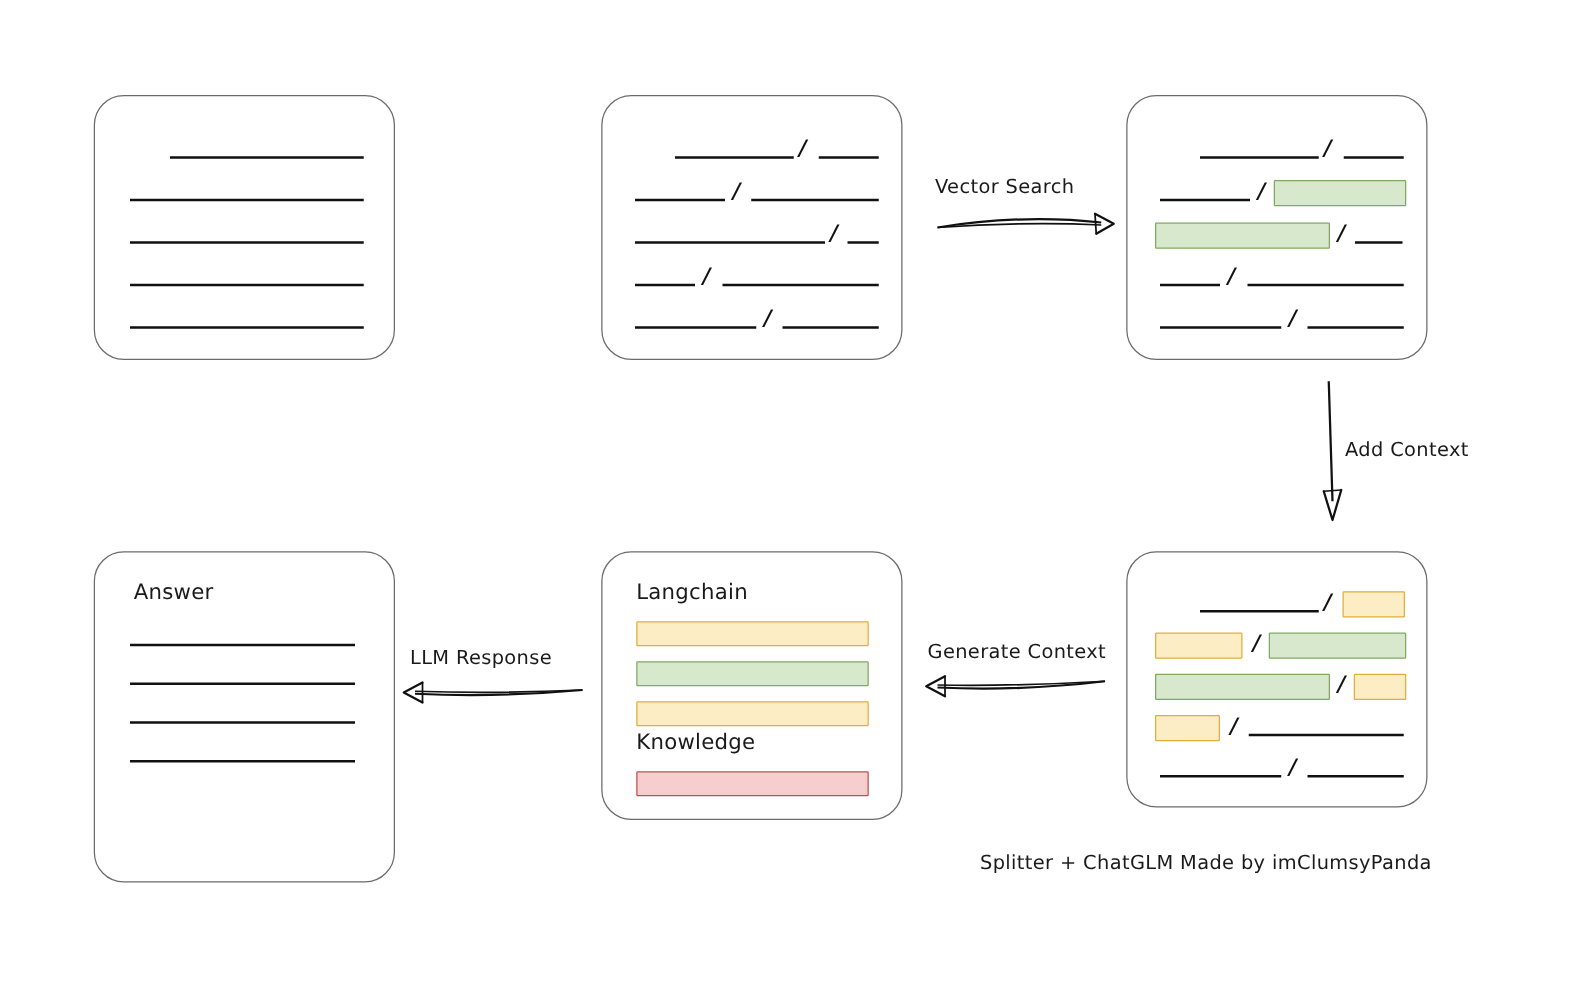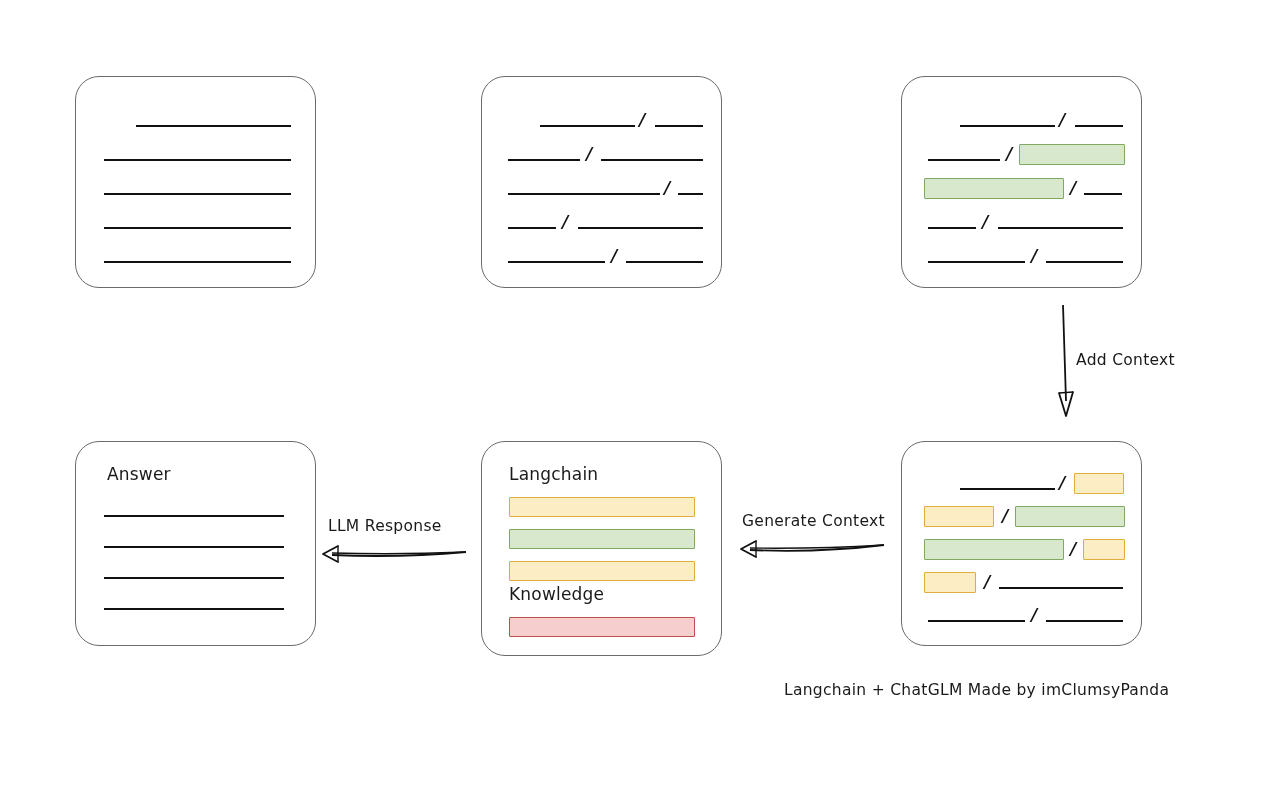--- a/index.html
+++ b/index.html
@@ -200,39 +200,48 @@
 
   <div class="card" style="left:481px;top:441px;width:241px;height:215px;">
     <div class="card-label" style="left:27px;top:22px;">Langchain</div>
     <div class="bar yellow" style="left:27px;top:55px;width:186px;"></div>
     <div class="bar green" style="left:27px;top:87px;width:186px;"></div>
     <div class="bar yellow" style="left:27px;top:119px;width:186px;"></div>
     <div class="card-label" style="left:27px;top:142px;">Knowledge</div>
     <div class="bar red" style="left:27px;top:175px;width:186px;"></div>
   </div>
 
-  <div class="card" style="left:75px;top:441px;width:241px;height:205px;">
+  <div class="card" style="left:75px;top:441px;width:241px;height:265px;">
     <div class="card-label" style="left:31px;top:22px;">Answer</div>
     <div class="lines">
         <div class="row" style="top: 63px;">
           <div class="seg" style="left: 28px; width: 180px;"></div>
         </div>
         <div class="row" style="top: 94px;">
           <div class="seg" style="left: 28px; width: 180px;"></div>
         </div>
         <div class="row" style="top: 125px;">
           <div class="seg" style="left: 28px; width: 180px;"></div>
         </div>
         <div class="row" style="top: 156px;">
           <div class="seg" style="left: 28px; width: 180px;"></div>
         </div>
       </div>
   </div>
 
 
+  <div class="edge" style="left:748px;top:140px;width:145px;height:50px;">
+    <div class="edge-label" style="left:0px;top:0px;">Vector Search</div>
+    <svg width="148" height="26" style="position:absolute;left:0;top:26px;">
+      <path d="M2,16 Q70,5 133,12" stroke="#111" stroke-width="1.8" fill="none"></path>
+      <path d="M2,16 Q72,11 133,14" stroke="#111" stroke-width="1.4" fill="none"></path>
+      <path d="M128,5 L143,13 L129,21" stroke="#111" stroke-width="1.8" fill="none" stroke-linejoin="round" stroke-linecap="round"></path>
+      <path d="M128,5 L129,21" stroke="#111" stroke-width="1.4" fill="none"></path>
+    </svg>
+  </div>
 
   <div class="edge" style="left:1044px;top:303px;width:150px;height:122px;">
     <div class="edge-label" style="left:32px;top:48px;">Add Context</div>
     <svg width="30" height="122" style="position:absolute;left:8px;top:0;">
       <path d="M11,2 L14,98" stroke="#111" stroke-width="1.8" fill="none"></path>
       <path d="M7,90 L14,113 L21,89" stroke="#111" stroke-width="1.8" fill="none" stroke-linejoin="round" stroke-linecap="round"></path>
       <path d="M7,90 L21,89" stroke="#111" stroke-width="1.4" fill="none"></path>
     </svg>
   </div>
 
@@ -249,15 +258,15 @@
   <div class="edge" style="left:320px;top:517px;width:150px;height:50px;">
     <div class="edge-label" style="left:8px;top:0px;">LLM Response</div>
     <svg width="150" height="26" style="position:absolute;left:0;top:25px;">
       <path d="M146,10 Q80,16 12,13" stroke="#111" stroke-width="1.8" fill="none"></path>
       <path d="M146,10 Q78,13 12,11" stroke="#111" stroke-width="1.4" fill="none"></path>
       <path d="M18,4 L3,12 L18,20" stroke="#111" stroke-width="1.8" fill="none" stroke-linejoin="round" stroke-linecap="round"></path>
       <path d="M18,4 L18,20" stroke="#111" stroke-width="1.4" fill="none"></path>
     </svg>
   </div>
 
-  <div class="footer" style="left:784px;top:681px;">Langchain + ChatGLM Made by imClumsyPanda</div>
+  <div class="footer" style="left:784px;top:681px;">Splitter + ChatGLM Made by imClumsyPanda</div>
 
 </div>
 
 </body></html>

